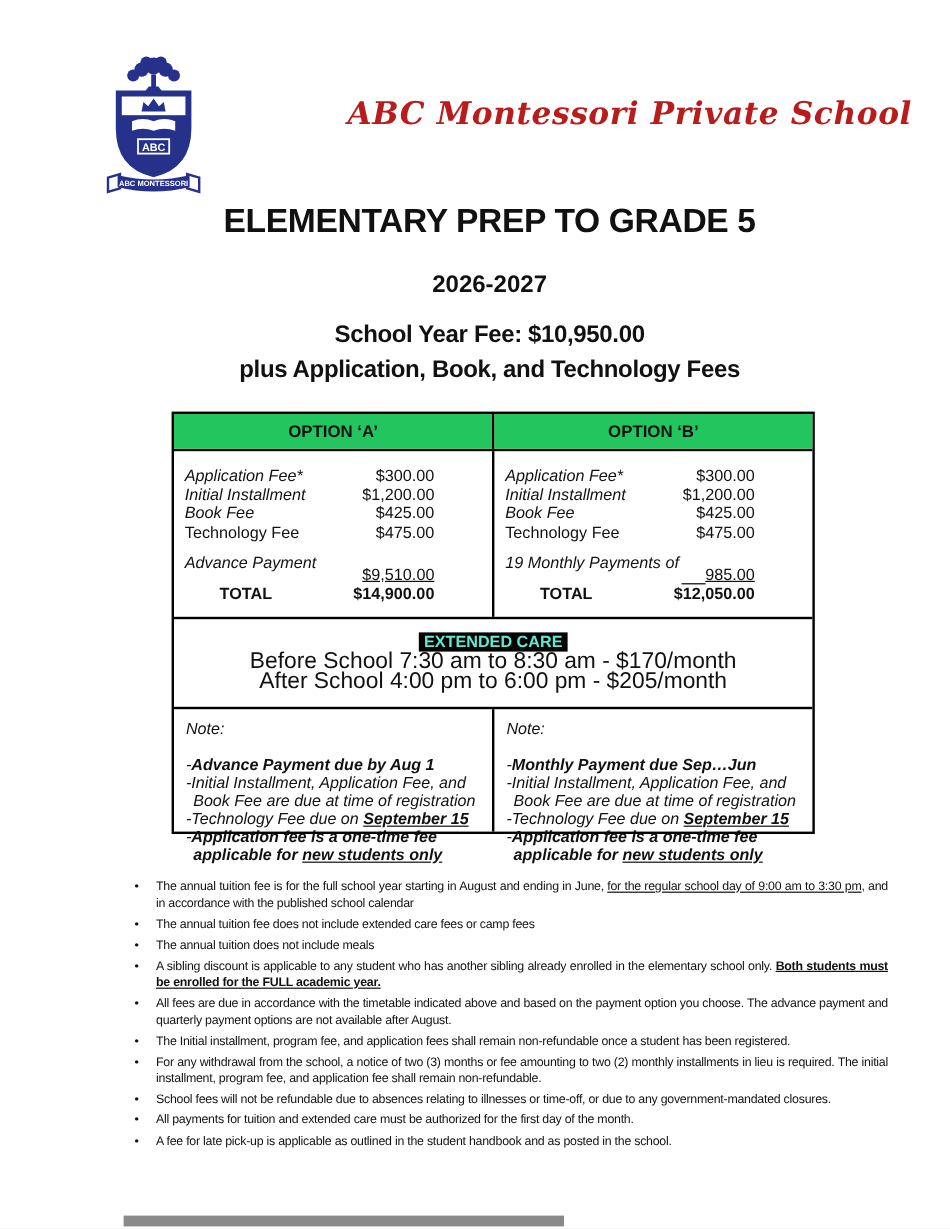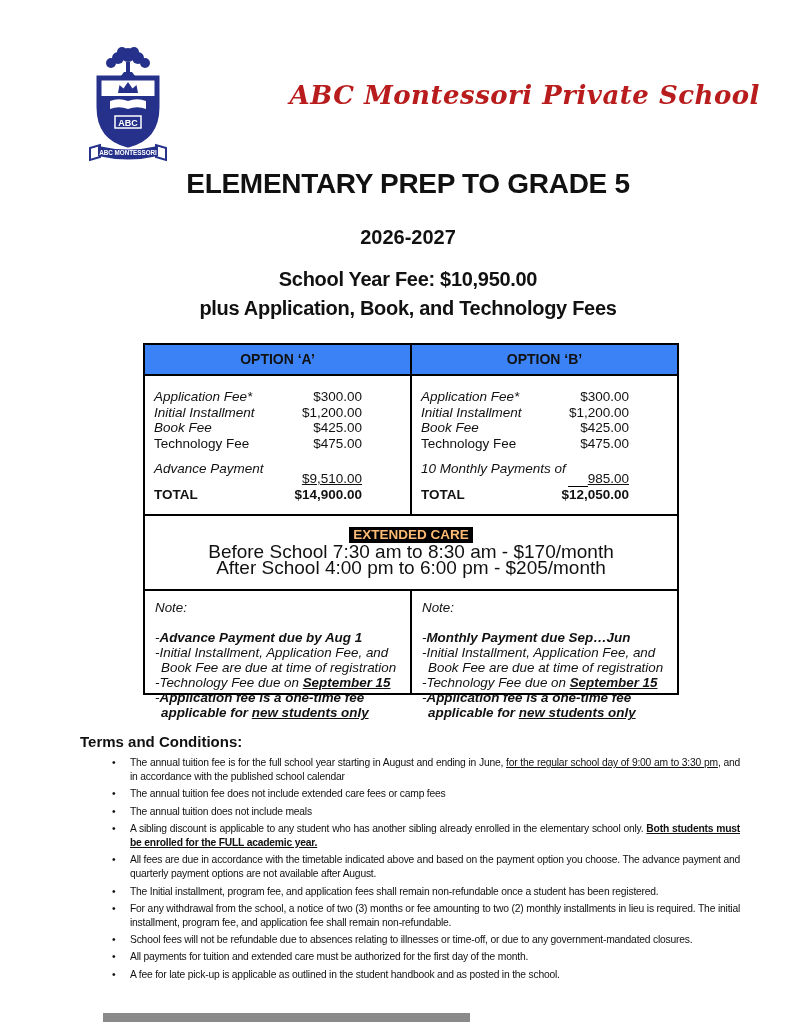--- a/index.html
+++ b/index.html
@@ -16,34 +16,34 @@
   
   .h{position:absolute;left:0;width:816px;text-align:center;font-weight:bold;}
   .h-main{top:168px;font-size:28px;letter-spacing:-.3px;}
   .h-year{top:226px;font-size:20px;}
   .h-fee1{top:268px;font-size:20px;letter-spacing:-.3px;}
   .h-fee2{top:297px;font-size:20px;letter-spacing:-.3px;}
 
   
   .fee-table{position:absolute;left:143px;top:343px;width:532px;border:2px solid #000;font-size:13.5px;}
   .row-head{display:flex;height:29px;border-bottom:2px solid #000;}
-  .cell-head{flex:1;background:#3b82f6;font-weight:bold;text-align:center;line-height:29px;font-size:14px;}
+  .cell-head{flex:1;background:#22c55e;font-weight:bold;text-align:center;line-height:29px;font-size:14px;}
   .cell-head:first-child{border-right:2px solid #000;}
   .row-body{display:flex;border-bottom:2px solid #000;}
   .cell-body{flex:1;padding:13px 0 12px 0;min-width:0;}
   .cell-body:first-child{border-right:2px solid #000;}
   .fee-line{display:flex;align-items:center;padding:0 48px 0 9px;line-height:15.5px;white-space:nowrap;}
-  .fee-line.bold{font-weight:bold;}
+  .fee-line.bold{font-weight:bold;margin-left:29px;}
   .fee-label.it{font-style:italic;}
   .fee-amount{margin-left:auto;}
   .fee-amount.ul{text-decoration:underline;margin-top:20px;}
   .u-gap{flex:1;margin-left:2px;border-bottom:1px solid #000;align-self:stretch;min-width:14px;}
 
   .row-ext{height:62px;border-bottom:2px solid #000;text-align:center;padding-top:11px;}
-  .ext-title{display:inline-block;background:#000;color:#fdba74;font-weight:bold;font-size:13.5px;
+  .ext-title{display:inline-block;background:#000;color:#5eead4;font-weight:bold;font-size:13.5px;
              padding:0 4px;line-height:16px;margin-bottom:1px;}
   .ext-line{line-height:15.5px;font-size:19px;}
 
   .row-notes{display:flex;height:102px;}
   .cell-note{flex:1;padding:9px 8px 0 10px;font-style:italic;line-height:15px;font-size:13.4px;min-width:0;}
   .cell-note:first-child{border-right:2px solid #000;}
   .note-title{margin-bottom:15px;}
   .note-line{padding-left:6px;text-indent:-6px;}
   .seg-b{font-weight:bold;}
   .seg-u{text-decoration:underline;}
@@ -143,21 +143,21 @@
           </div>
           <div class="fee-line">
             <span class="fee-label it">Book Fee</span>
             <span class="fee-amount">$425.00</span>
           </div>
           <div class="fee-line">
             <span class="fee-label">Technology Fee</span>
             <span class="fee-amount">$475.00</span>
           </div>
           <div class="fee-line">
-            <span class="fee-label it">10 Monthly Payments of</span>
+            <span class="fee-label it">19 Monthly Payments of</span>
             <span class="u-gap"></span>
             <span class="fee-amount ul">985.00</span>
           </div>
           <div class="fee-line bold">
             <span class="fee-label">TOTAL</span>
             <span class="fee-amount">$12,050.00</span>
           </div>
         </div>
     </div>
     <div class="row-ext" id="ext-row">
@@ -177,21 +177,20 @@
           <div class="note-title">Note:</div>
           <div class="note-line"><span>-</span><span class="seg-b">Monthly Payment due Sep…Jun</span></div>
           <div class="note-line"><span>-</span><span>Initial Installment, Application Fee, and Book Fee are due at time of registration</span></div>
           <div class="note-line"><span>-</span><span>Technology Fee due on </span><span class="seg-bu">September 15</span></div>
           <div class="note-line"><span>-</span><span class="seg-b">Application fee is a one-time fee applicable for </span><span class="seg-bu">new students only</span></div>
         </div>
     </div>
   </div>
 
   <div class="terms">
-    <div class="terms-heading">Terms and Conditions:</div>
     <div class="bullets" id="bullets">
         <div class="bullet">
           <span class="b-marker">•</span>
           <span class="b-text"><span>The annual tuition fee is for the full school year starting in August and ending in June, </span><span class="seg-u">for the regular school day of 9:00 am to 3:30 pm</span><span>, and in accordance with the published school calendar</span></span>
         </div>
         <div class="bullet">
           <span class="b-marker">•</span>
           <span class="b-text"><span>The annual tuition fee does not include extended care fees or camp fees</span></span>
         </div>
         <div class="bullet">

